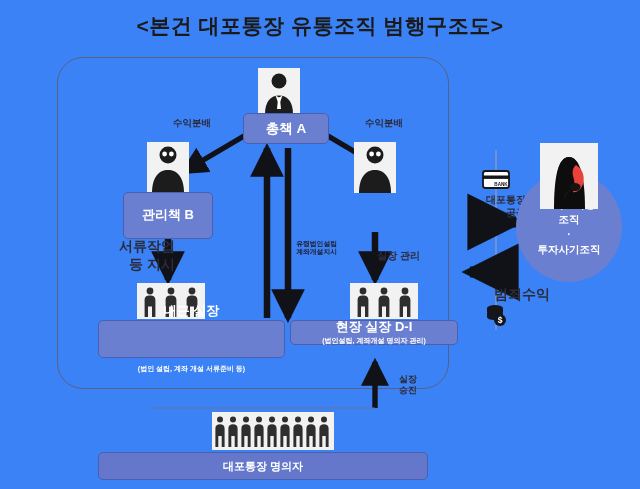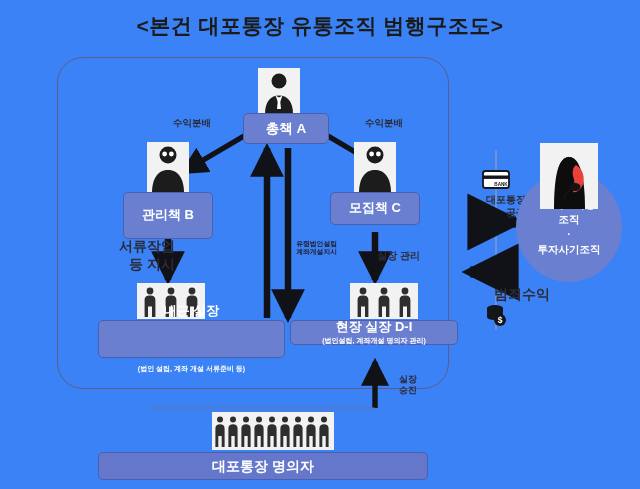--- a/index.html
+++ b/index.html
@@ -55,21 +55,21 @@
   .bluebox .bb-title { font-size: 13px; font-weight: bold; line-height: 1.15; }
   .bluebox .bb-sub   { font-size: 7px; font-weight: bold; line-height: 1.2; margin-top: 2px; }
 
   #box-boss   { left: 243px; top: 113px; width: 86px; height: 31px; }
   #box-boss .bb-title { font-size: 13.5px; }
   #box-mgr    { left: 123px; top: 192px; width: 90px; height: 47px; }
   #box-rec    { left: 330px; top: 192px; width: 90px; height: 33px; }
   #box-inside { left: 98px; top: 320px; width: 187px; height: 38px; gap: 44px; }
   #box-field  { left: 290px; top: 320px; width: 168px; height: 25px; }
   #box-nominee{ left: 98px; top: 452px; width: 330px; height: 28px; background:#6477cb; }
-  #box-nominee .bb-title { font-size: 14px; text-align: center; }
+  #box-nominee .bb-title { font-size: 11px; text-align: center; }
 
   
   .icon-tile {
     background: #f2f2f2;
     display: flex; align-items: flex-end; justify-content: center;
     overflow: hidden;
   }
   #ic-boss  { left: 258px; top: 68px;  width: 42px; height: 46px; }
   #ic-mgr   { left: 147px; top: 142px; width: 42px; height: 51px; }
   #ic-rec   { left: 354px; top: 142px; width: 42px; height: 51px; }
@@ -303,23 +303,20 @@
   </div>
 
   <div class="abs bluebox" id="box-boss">
     <span class="bb-title">총책 A</span>
   </div>
 
   <div class="abs bluebox" id="box-mgr">
     <span class="bb-title">관리책 B</span>
   </div>
 
-  <div class="abs bluebox" id="box-rec">
-    <span class="bb-title">모집책 C</span>
-  </div>
 
   <div class="abs bluebox" id="box-inside">
     <span class="bb-title">내근 실장</span>
     <span class="bb-sub">(법인 설립, 계좌 개설 서류준비 등)</span>
   </div>
 
   <div class="abs bluebox" id="box-field">
     <span class="bb-title">현장 실장 D-I</span>
     <span class="bb-sub">(법인설립, 계좌개설 명의자 관리)</span>
   </div>

